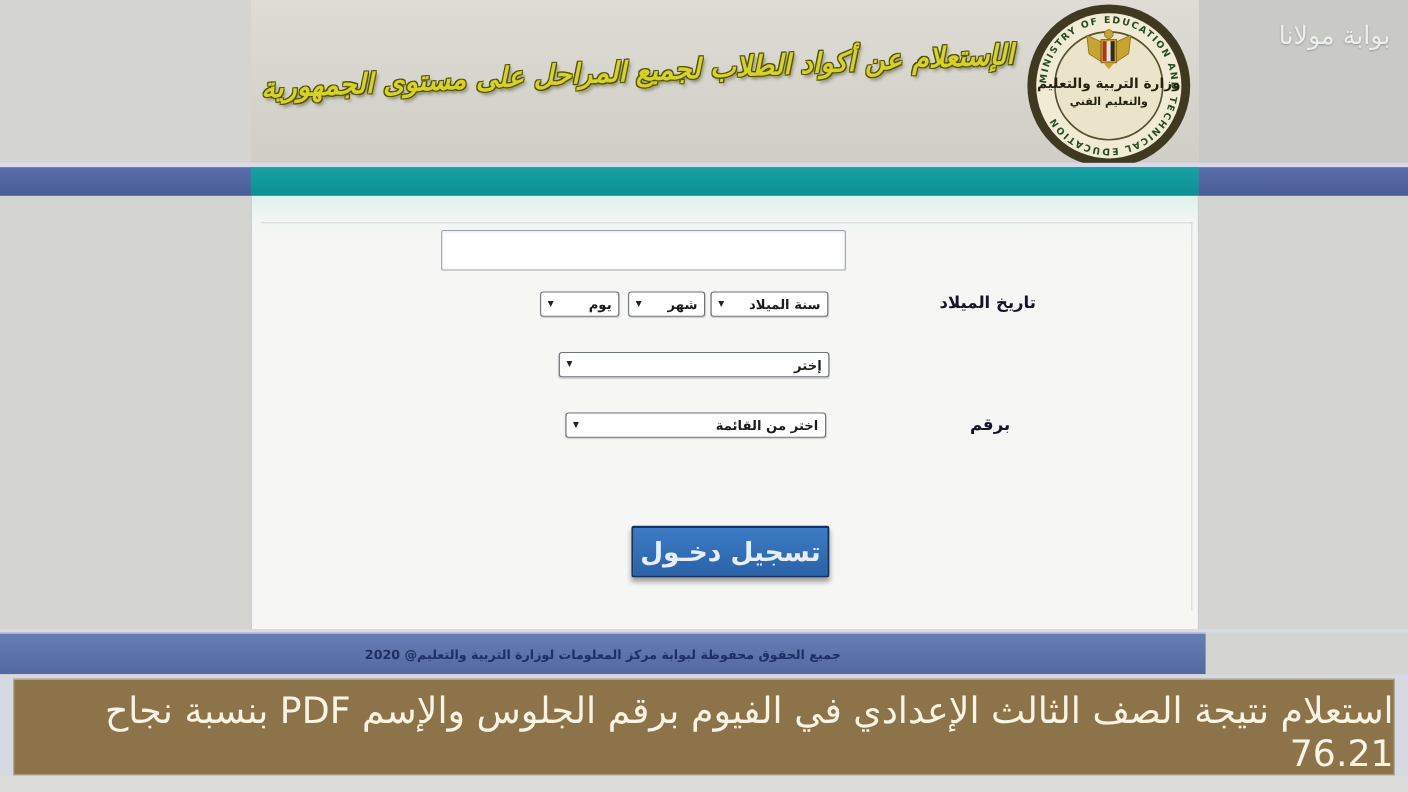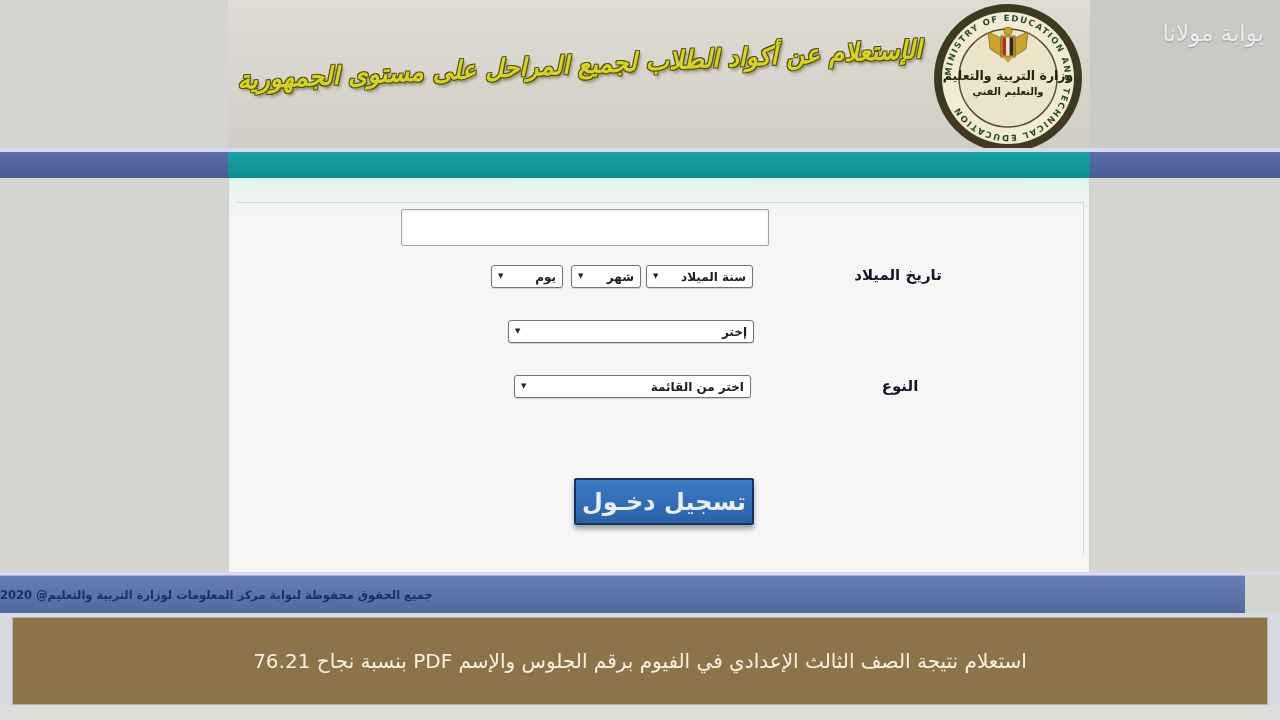--- a/index.html
+++ b/index.html
@@ -51,28 +51,28 @@
   .sel-day{left:262px;top:87px;width:58px;}
   .sel-gov{left:279px;top:142px;width:232px;}
   .sel-type{left:285px;top:197px;width:223px;}
   .login-btn{position:absolute;left:345px;top:300px;width:180px;height:47px;
     background:linear-gradient(#3b7cc4,#2a62a8);border:2px solid #14355f;border-radius:2px;
     color:#e9eef6;font-size:24px;font-weight:bold;direction:rtl;font-family:inherit;
     box-shadow:0 4px 5px rgba(0,0,0,.35);cursor:pointer;letter-spacing:1px;}
 
   
   .lavline2{position:absolute;left:0;top:572px;width:1280px;height:3px;background:#d6daec;}
-  .copybar{position:absolute;left:0;top:575px;width:1245px;height:38px;
+  .copybar{position:absolute;left:0;top:575px;width:1096px;height:38px;
     background:linear-gradient(#667eb5,#53699f);border-top:1px solid #aab4d4;box-sizing:border-box;
-    display:flex;align-items:center;justify-content:flex-start;}
+    display:flex;align-items:center;justify-content:center;}
   .copytext{font-size:11.5px;font-weight:bold;color:#1d2f63;direction:rtl;letter-spacing:.2px;}
   .banner-wrap{position:absolute;left:0;top:613px;width:1280px;height:92px;background:#d7d9e2;}
   .seo-banner{position:absolute;left:12px;right:12px;top:4px;height:86px;background:#8c7349;
-    border:1px solid #b9b4a4;display:flex;align-items:center;justify-content:center;
-    color:#f8f3e3;font-size:20px;direction:rtl;}
+    border:1px solid #b9b4a4;display:flex;align-items:flex-end;justify-content:center;
+    color:#f8f3e3;font-size:33px;direction:rtl;}
   .bottom-strip{position:absolute;left:0;top:705px;width:1280px;height:15px;background:#dcdcda;}
 </style>
 </head>
 <body>
 
 <div class="stage">
 
   <div class="header-center">
     <div class="site-title">الإستعلام عن أكواد الطلاب لجميع المراحل على مستوى الجمهورية</div>
 
@@ -125,21 +125,21 @@
     <div class="sel sel-day">
       <span class="arrow">▼</span>
       <span class="sel-text">يوم</span>
     </div>
 
     <div class="sel sel-gov">
       <span class="arrow">▼</span>
       <span class="sel-text">إختر</span>
     </div>
 
-    <div class="flabel lbl-type">النوع</div>
+    <div class="flabel lbl-type">برقم</div>
     <div class="sel sel-type">
       <span class="arrow">▼</span>
       <span class="sel-text">اختر من القائمة</span>
     </div>
 
     <button class="login-btn">تسجيل دخـول</button>
   </div>
 
   <div class="lavline2"></div>
   <div class="copybar">

